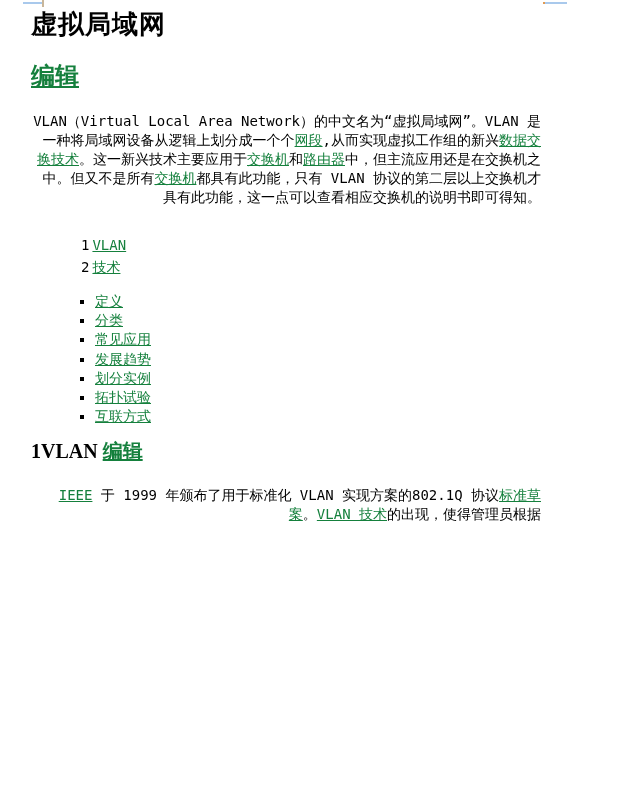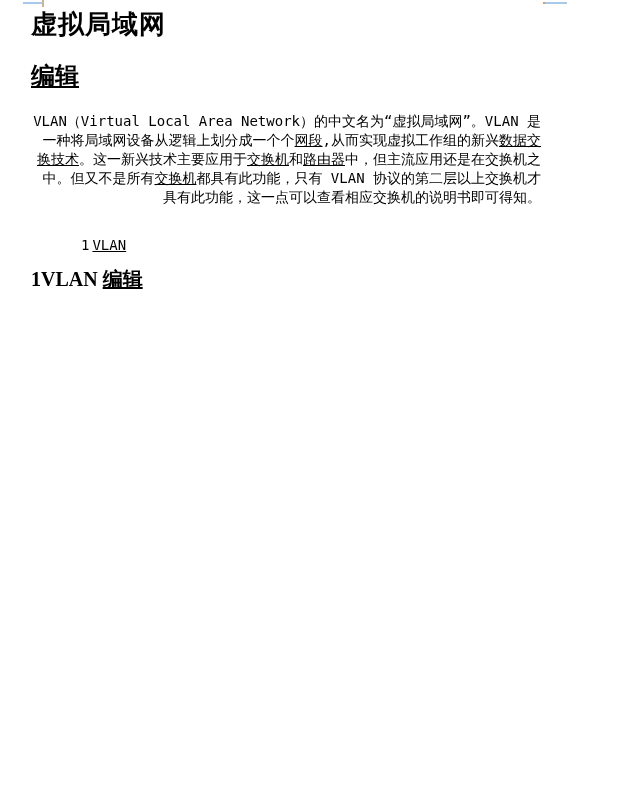--- a/index.html
+++ b/index.html
@@ -21,21 +21,21 @@
     width: 2px; height: 7px; background: #c9b69a;
   }
   .artifact-right { left: 545px; top: 2px; width: 22px; }
   .artifact-right::before {
     content: ""; position: absolute; left: -2px; top: 0;
     width: 2px; height: 2px; background: #e09a52;
   }
 
   .content { padding-left: 31px; width: 512px; }
 
-  a.wlink { color: #000000; text-decoration: underline; cursor: pointer; }
+  a.wlink { color: #15803d; text-decoration: underline; cursor: pointer; }
 
   h1.page-title {
     font-size: 26px; line-height: 28px; letter-spacing: 1px;
     font-weight: bold; margin: 10px 0 0 0;
   }
   h2.edit-heading {
     font-size: 24px; line-height: 28px;
     font-weight: bold; margin: 24px 0 0 0;
   }
   p.intro { margin: 16px 0 0 0; }
@@ -79,21 +79,34 @@
   </h2>
 
 
   <p class="para"><span>VLAN（Virtual Local Area Network）的中文名为“虚拟局域网”。VLAN 是一种将局域网设备从逻辑上划分成一个个</span><a href="#" class="wlink">网段</a><span>,从而实现虚拟工作组的新兴</span><a href="#" class="wlink">数据交换技术</a><span>。这一新兴技术主要应用于</span><a href="#" class="wlink">交换机</a><span>和</span><a href="#" class="wlink">路由器</a><span>中，但主流应用还是在交换机之中。但又不是所有</span><a href="#" class="wlink">交换机</a><span>都具有此功能，只有 VLAN 协议的第二层以上交换机才具有此功能，这一点可以查看相应交换机的说明书即可得知。</span></p>
 
 
   <div class="toc">
       <div class="toc-section">
         <p class="toc-line"><span class="toc-num">1</span><a class="wlink" href="#">VLAN</a></p>
       </div>
+      <div class="toc-section">
+        <p class="toc-line"><span class="toc-num">2</span><a class="wlink" href="#">技术</a></p>
+        <ul class="toc-list">
+          <li><a class="wlink" href="#">定义</a></li>
+          <li><a class="wlink" href="#">分类</a></li>
+          <li><a class="wlink" href="#">常见应用</a></li>
+          <li><a class="wlink" href="#">发展趋势</a></li>
+          <li><a class="wlink" href="#">划分实例</a></li>
+          <li><a class="wlink" href="#">拓扑试验</a></li>
+          <li><a class="wlink" href="#">互联方式</a></li>
+        </ul>
+      </div>
     </div>
 
   <h3 class="section-heading">
     <span>1VLAN</span>
     <a href="#" class="wlink">编辑</a>
   </h3>
 
+  <p class="para body-para"><a href="#" class="wlink">IEEE</a><span> 于 1999 年颁布了用于标准化 VLAN 实现方案的802.1Q 协议</span><a href="#" class="wlink">标准草案</a><span>。</span><a href="#" class="wlink">VLAN 技术</a><span>的出现，使得管理员根据</span></p>
 
 </div>
 
 </body></html>

